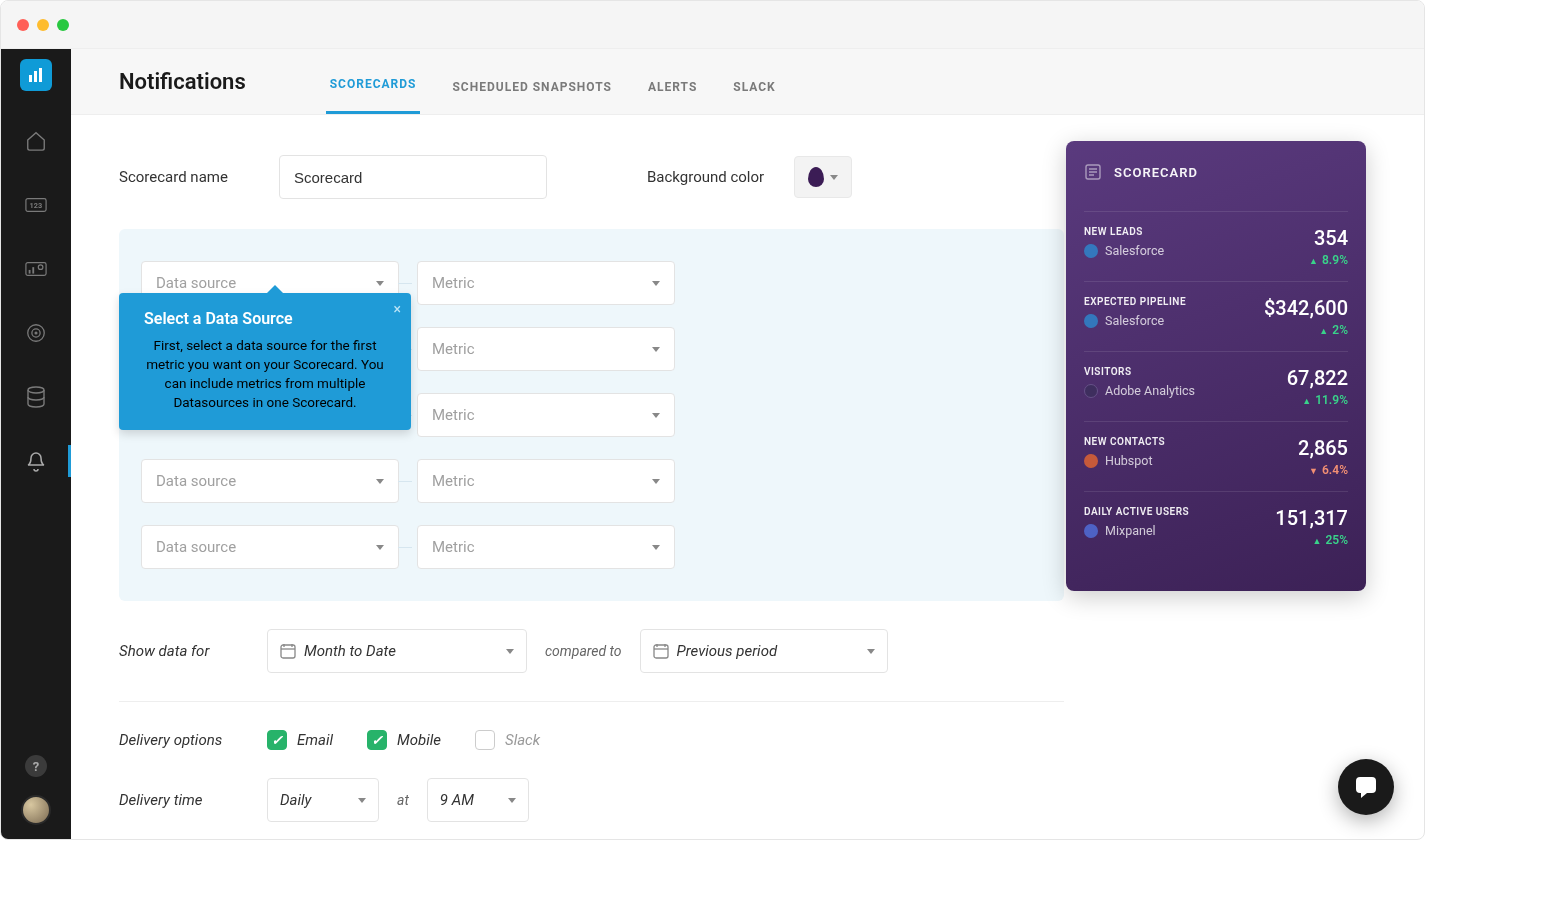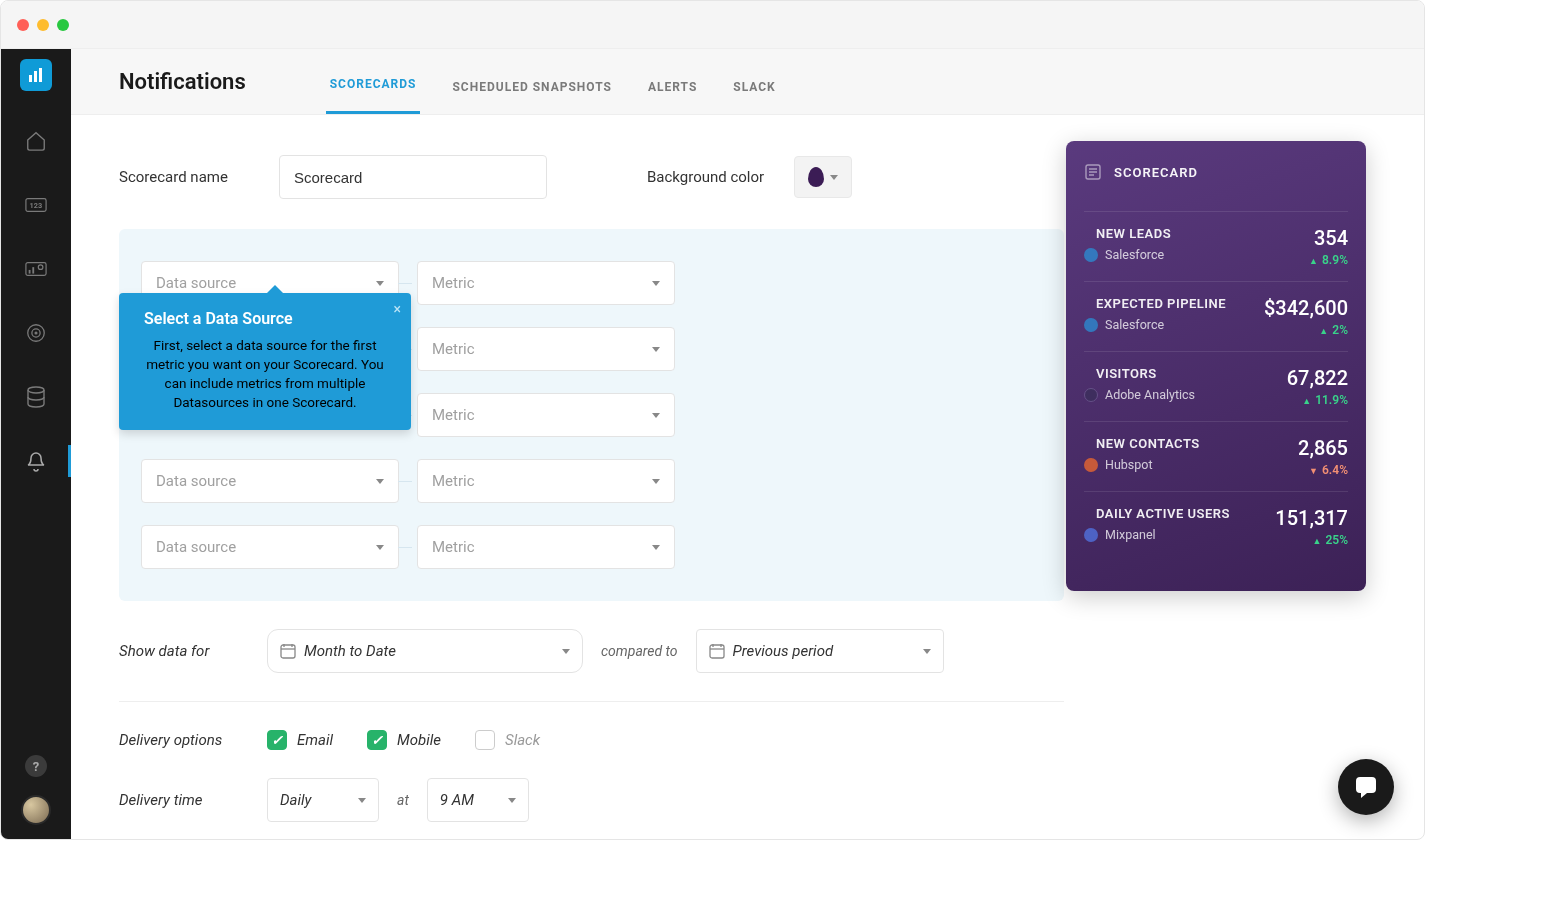--- a/index.html
+++ b/index.html
@@ -62,42 +62,42 @@
 .coach .close { position: absolute; top: 8px; right: 10px; color: #bde5f7; font-size: 14px; cursor: pointer; }
 .coach h3 { font-size: 16px; font-weight: 600; margin-bottom: 8px; margin-left: 7px; }
 .coach p { font-size: 13.5px; line-height: 1.4; color: #000000; text-align: center; }
 
 
 .divider { border-top: 1px solid #eee; margin: 28px 0; width: 945px; }
 .inline-row { display: flex; align-items: center; gap: 18px; width: 945px; font-style: italic; }
 .inline-row .label { font-size: 15px; color: #333; width: 130px; }
 .dd { height: 44px; border: 1px solid #e3e3e3; border-radius: 4px; display: flex; align-items: center; justify-content: space-between; padding: 0 12px; cursor: pointer; font-size: 15px; color: #333; background: #fff; }
 .dd .cal-icon { margin-right: 8px; color: #888; }
-.dd-wide { width: 316px; border-radius: 11px; }
+.dd-wide { width: 260px; }
 .dd-mid { width: 248px; }
 .dd-small { width: 112px; }
 .dd-smaller { width: 102px; }
 .between { font-size: 14px; color: #666; }
 
 .checks { display: flex; align-items: center; gap: 34px; }
 .chk { display: flex; align-items: center; gap: 10px; }
 .cb { width: 20px; height: 20px; border-radius: 4px; border: 1px solid #ccc; display: flex; align-items: center; justify-content: center; }
 .cb.checked { background: #27b36a; border-color: #27b36a; }
 .cb.checked::after { content: "✓"; color: #fff; font-size: 14px; font-weight: 700; }
 .chk-label { font-size: 15px; color: #333; }
 .chk-label.muted { color: #999; }
 
 
 .scorecard { position: absolute; top: 26px; right: 58px; width: 300px; background: linear-gradient(160deg, #5a3a7e 0%, #3c2156 100%); border-radius: 8px; color: #fff; padding: 22px 18px 30px 18px; box-shadow: 0 6px 24px rgba(0,0,0,0.2); }
 .sc-header { display: flex; align-items: center; gap: 12px; margin-bottom: 30px; }
 .sc-icon { width: 18px; height: 18px; opacity: .7; }
 .sc-title { font-size: 13px; letter-spacing: 1px; font-weight: 600; opacity: .95; }
 .sc-item { padding: 14px 0; border-top: 1px solid rgba(255,255,255,0.1); display: flex; justify-content: space-between; }
 .sc-item:first-of-type { border-top: none; }
-.sc-left .name { font-size: 13px; letter-spacing: .5px; font-weight: 600; opacity: .92; margin-bottom: 6px; margin-left: 12px; }
+.sc-left .name { font-size: 10px; letter-spacing: .5px; font-weight: 600; opacity: .92; margin-bottom: 6px; }
 .sc-left .src { display: flex; align-items: center; gap: 7px; font-size: 12.5px; opacity: .75; }
 .src-badge { width: 14px; height: 14px; border-radius: 50%; display: inline-block; }
 .src-badge.sf { background: #2a8fd6; }
 .src-badge.aa { background: #3a2e5a; border: 1px solid #6e5c91; }
 .src-badge.hs { background: #f06a2c; }
 .src-badge.mp { background: #5176e6; }
 .sc-right { text-align: right; }
 .sc-right .val { font-size: 20px; font-weight: 500; }
 .sc-right .delta { font-size: 12px; margin-top: 3px; font-weight: 600; }
 .delta.up { color: #39d28a; }

